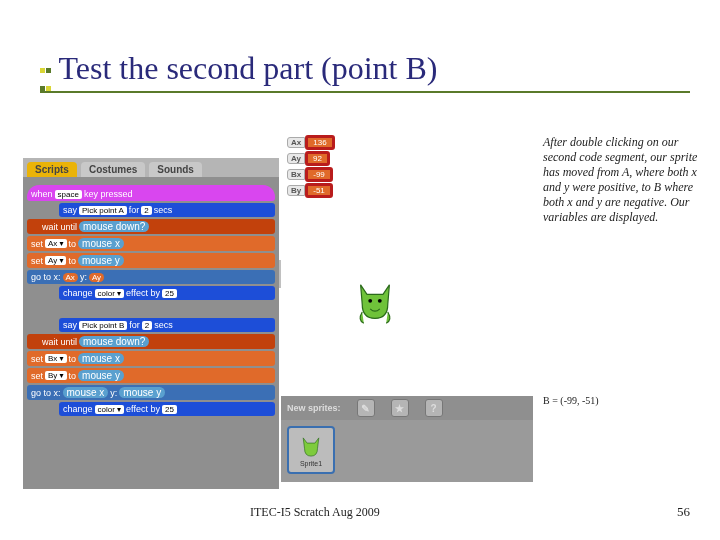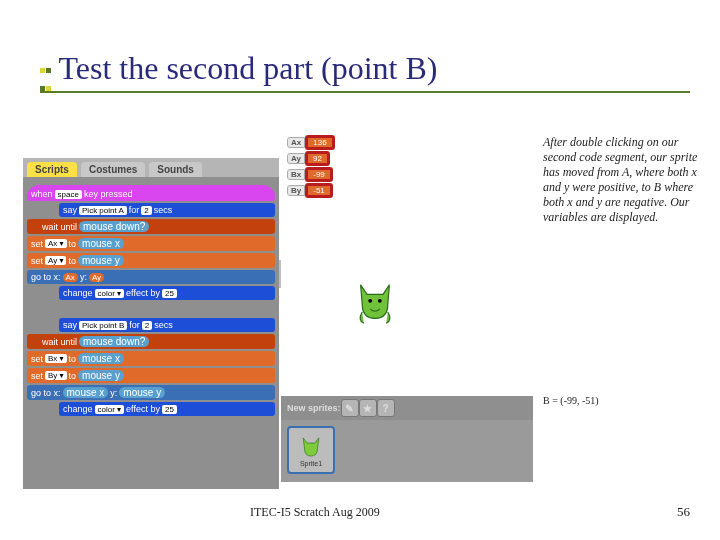--- a/index.html
+++ b/index.html
@@ -6,38 +6,38 @@
   body { width:720px; height:540px; background:#fff; font-family:Verdana,Arial,sans-serif; position:relative; }
   .title-bar { position:absolute; left:40px; top:50px; right:30px; }
   .title-accent { display:inline-block; width:18px; height:18px; vertical-align:top; margin-top:10px; }
   .title-accent .sq { width:5px; height:5px; background:#d9d635; display:inline-block; margin:0 1px 1px 0; }
   .title-accent .sq.g { background:#5a7a2a; }
   .title-text { display:inline-block; font-size:32px; color:#2a2a7a; font-family:Georgia,serif; margin-left:-4px; }
   .title-rule { border:0; border-top:2px solid #5a7a2a; margin-top:4px; }
   .app-area { position:absolute; left:23px; top:130px; width:510px; height:355px; }
   .tab-row { display:flex; gap:4px; padding:4px 4px 0 4px; background:#b5b5b5; }
   .tab { font-size:10px; padding:2px 8px; border-radius:4px 4px 0 0; background:#c8c8c8; color:#444; font-weight:bold; }
-  .tab.active { background:#fde047; }
+  .tab.active { background:#eab308; }
   .scripts-area { background:#8f8f8f; padding:6px 4px; width:256px; }
   .block { font-size:9px; color:#fff; border-radius:3px; padding:2px 4px; margin:2px 0; display:flex; align-items:center; gap:2px; }
   .b-hat { background:#d946ef; border-top-left-radius:12px; border-top-right-radius:12px; padding-top:4px; }
   .b-looks { background:#1d4ed8;margin-left:32px; }
   .b-control { background:#c2410c;padding-left:15px; }
   .b-var { background:#e06a2a; }
   .b-motion { background:#3b6fb5; }
   .slot-w { background:#fff; color:#000; padding:0 3px; border-radius:2px; font-size:8px; }
   .slot-b { background:#5aa0cf; padding:0 4px; border-radius:8px; font-size:10px; }
   .slot-v { background:#e06a2a; padding:0 3px; border-radius:8px; font-size:8px; color:#fff; }
   .var-display { display:flex; align-items:center; font-size:8px; margin:1px 0; }
   .var-label { background:#e8e8e8; border:1px solid #aaa; padding:0 3px; border-radius:3px 0 0 3px; font-weight:bold; color:#555; }
   .var-value { background:#e06a2a; color:#fff; padding:0 5px; border-radius:3px; border:3px solid #b91c1c; min-width:20px; text-align:center; }
   .sprite-info { font-size:9px; color:#333; padding:2px 4px; background:#c0c0c0; }
   .cat-thumb { width:20px; height:20px; background:#e8e8e8; border:1px solid #888; display:flex; align-items:center; justify-content:center; }
   .cat-svg { width:48px; height:48px; }
-  .new-sprites { background:#8f8f8f; padding:3px 6px; display:flex; align-items:center; gap:0; font-size:9px; color:#ddd; font-weight:bold; }
+  .new-sprites { background:#8f8f8f; padding:3px 6px; display:flex; align-items:center; gap:16px; font-size:9px; color:#ddd; font-weight:bold; }
   .ns-btn { width:18px; height:18px; background:#b5b5b5; border:1px solid #777; border-radius:3px; display:flex; align-items:center; justify-content:center; font-size:10px; }
   .sprite-list { background:#9a9a9a; padding:6px; }
   .sprite-item { width:48px; height:48px; background:#bcbcbc; border:2px solid #3a6fb0; border-radius:4px; display:flex; flex-direction:column; align-items:center; justify-content:center; font-size:7px; color:#333; }
   .expl { position:absolute; left:543px; top:135px; width:155px; font-size:12px; font-style:italic; font-family:Georgia,serif; color:#222; line-height:1.25; }
   .coord { position:absolute; left:543px; top:395px; font-size:10px; font-family:Georgia,serif; color:#222; }
   .footer { position:absolute; left:250px; bottom:20px; font-size:12px; font-family:Liberation Serif, serif; color:#222; }
   .pagenum { position:absolute; right:30px; bottom:20px; font-size:13px; font-family:Georgia,serif; color:#222; }
   .top-strip { position:absolute; left:23px; top:130px; width:235px; height:28px; background:#c0c0c0; display:flex; align-items:center; padding:2px; gap:4px; }
 </style>
 </head>

